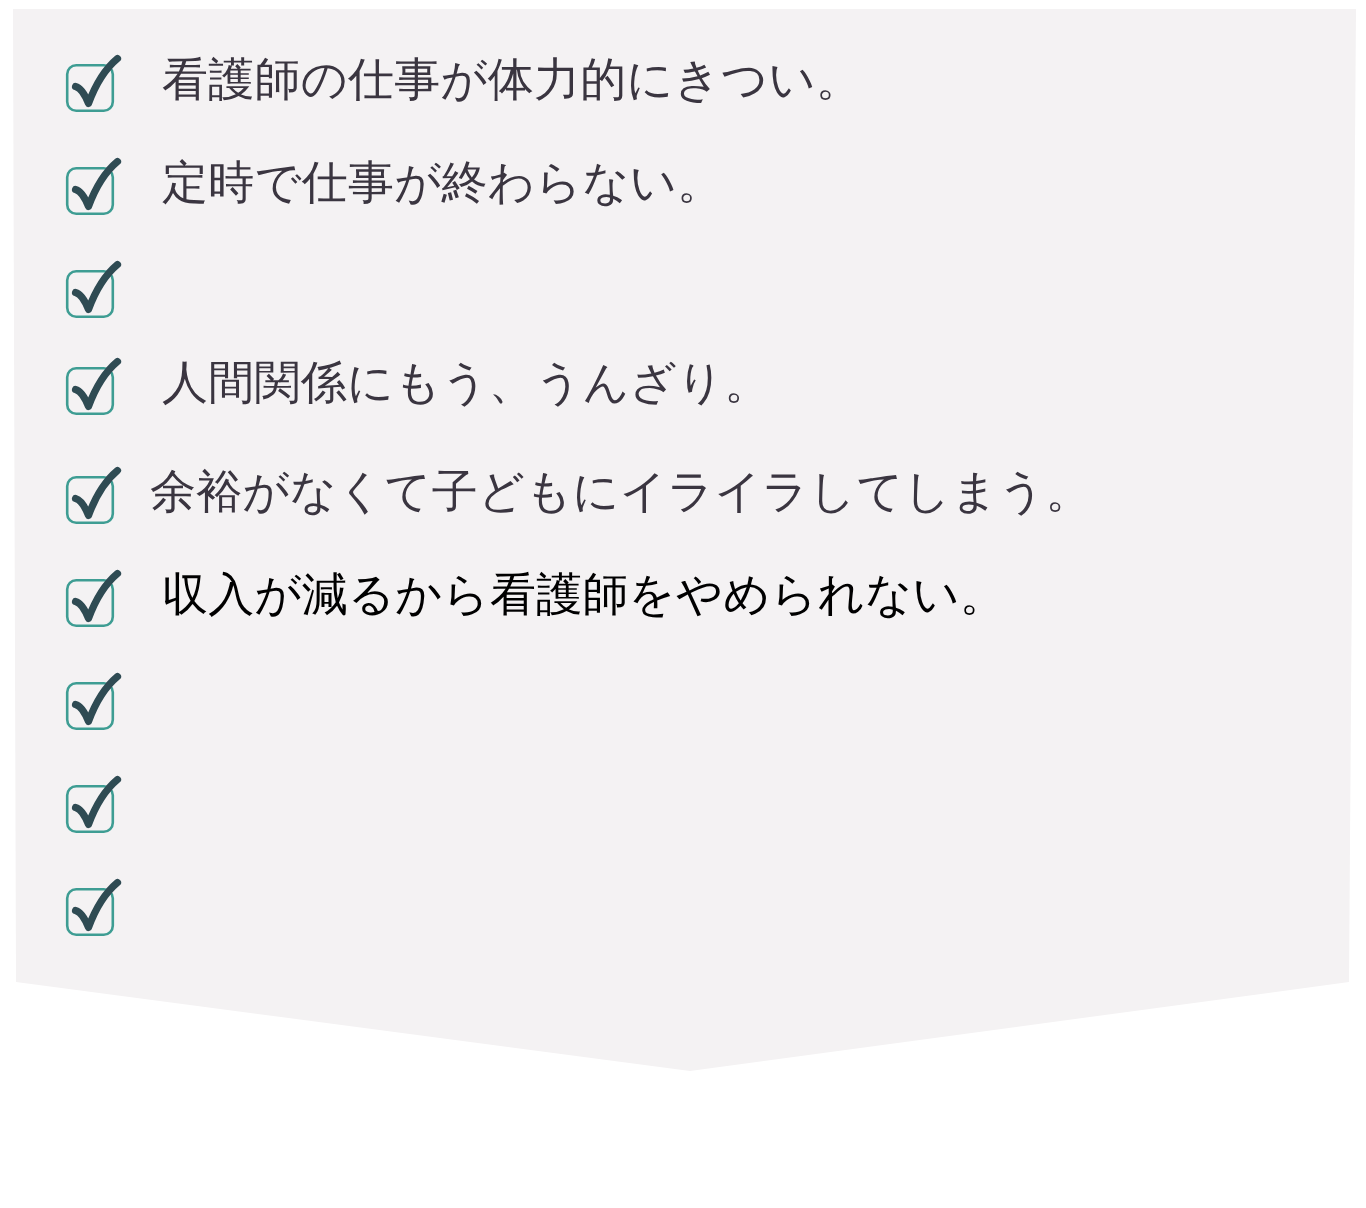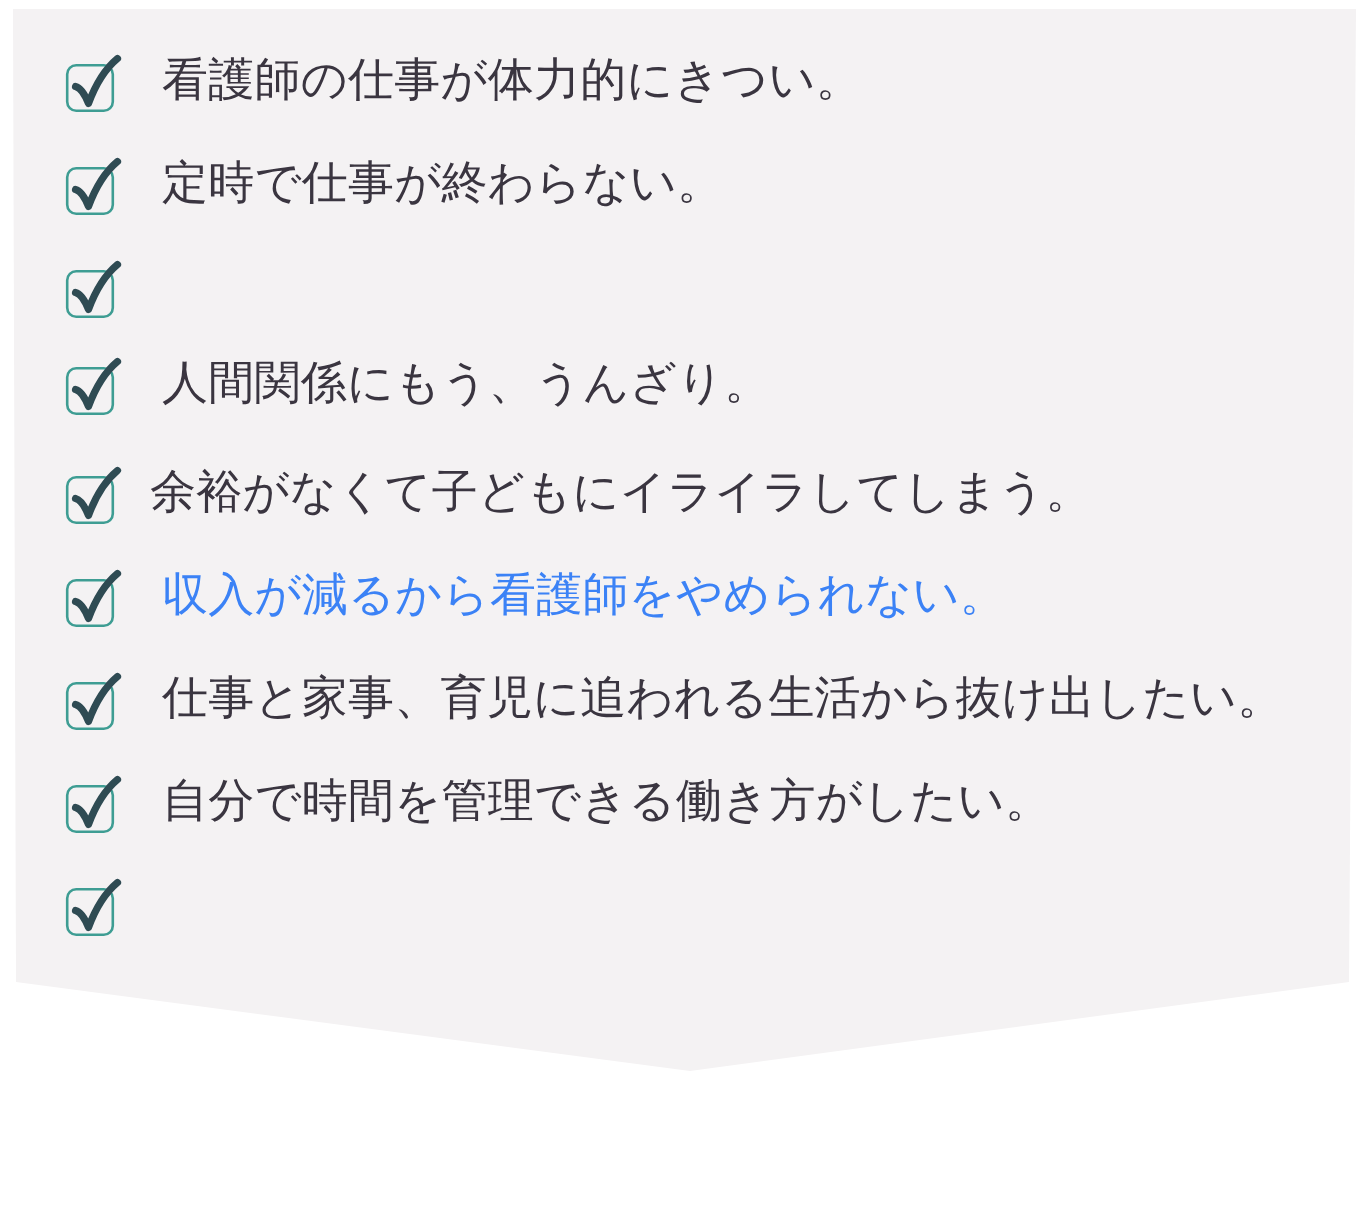--- a/index.html
+++ b/index.html
@@ -132,39 +132,37 @@
     </span>
     <span class="check-label" style="color: rgb(58, 53, 64); margin-left: 30px;">余裕がなくて子どもにイライラしてしまう。</span>
   </li>
       <li class="check-row" style="top: 563px;">
     <span class="checkbox-icon">
       <svg viewBox="0 0 56 62" aria-hidden="true">
         <rect class="cb-box" x="3.2" y="9.2" width="45.6" height="45.6" rx="9" ry="9" fill="none" stroke="#3e9d93" stroke-width="2.6"></rect>
         <path class="cb-tick" d="M 11.5 30.5 C 15.5 31.5 20.5 37.5 24.5 47.5 C 31.5 28.5 41.5 12.5 53.5 2.5" fill="none" stroke="#2f4b53" stroke-width="7.2" stroke-linecap="round" stroke-linejoin="round"></path>
       </svg>
     </span>
-    <span class="check-label" style="color: #3b82f6; text-align: center;">収入が減るから看護師をやめられない。</span>
+    <span class="check-label" style="color: #000000; text-align: center;">収入が減るから看護師をやめられない。</span>
   </li>
       <li class="check-row" style="top: 666px;">
     <span class="checkbox-icon">
       <svg viewBox="0 0 56 62" aria-hidden="true">
         <rect class="cb-box" x="3.2" y="9.2" width="45.6" height="45.6" rx="9" ry="9" fill="none" stroke="#3e9d93" stroke-width="2.6"></rect>
         <path class="cb-tick" d="M 11.5 30.5 C 15.5 31.5 20.5 37.5 24.5 47.5 C 31.5 28.5 41.5 12.5 53.5 2.5" fill="none" stroke="#2f4b53" stroke-width="7.2" stroke-linecap="round" stroke-linejoin="round"></path>
       </svg>
     </span>
-    <span class="check-label" style="color: rgb(58, 53, 64);">仕事と家事、育児に追われる生活から抜け出したい。</span>
   </li>
       <li class="check-row" style="top: 769px;">
     <span class="checkbox-icon">
       <svg viewBox="0 0 56 62" aria-hidden="true">
         <rect class="cb-box" x="3.2" y="9.2" width="45.6" height="45.6" rx="9" ry="9" fill="none" stroke="#3e9d93" stroke-width="2.6"></rect>
         <path class="cb-tick" d="M 11.5 30.5 C 15.5 31.5 20.5 37.5 24.5 47.5 C 31.5 28.5 41.5 12.5 53.5 2.5" fill="none" stroke="#2f4b53" stroke-width="7.2" stroke-linecap="round" stroke-linejoin="round"></path>
       </svg>
     </span>
-    <span class="check-label" style="color: rgb(58, 53, 64);">自分で時間を管理できる働き方がしたい。</span>
   </li>
       <li class="check-row" style="top: 872px;">
     <span class="checkbox-icon">
       <svg viewBox="0 0 56 62" aria-hidden="true">
         <rect class="cb-box" x="3.2" y="9.2" width="45.6" height="45.6" rx="9" ry="9" fill="none" stroke="#3e9d93" stroke-width="2.6"></rect>
         <path class="cb-tick" d="M 11.5 30.5 C 15.5 31.5 20.5 37.5 24.5 47.5 C 31.5 28.5 41.5 12.5 53.5 2.5" fill="none" stroke="#2f4b53" stroke-width="7.2" stroke-linecap="round" stroke-linejoin="round"></path>
       </svg>
     </span>
   </li>
     </ul>

